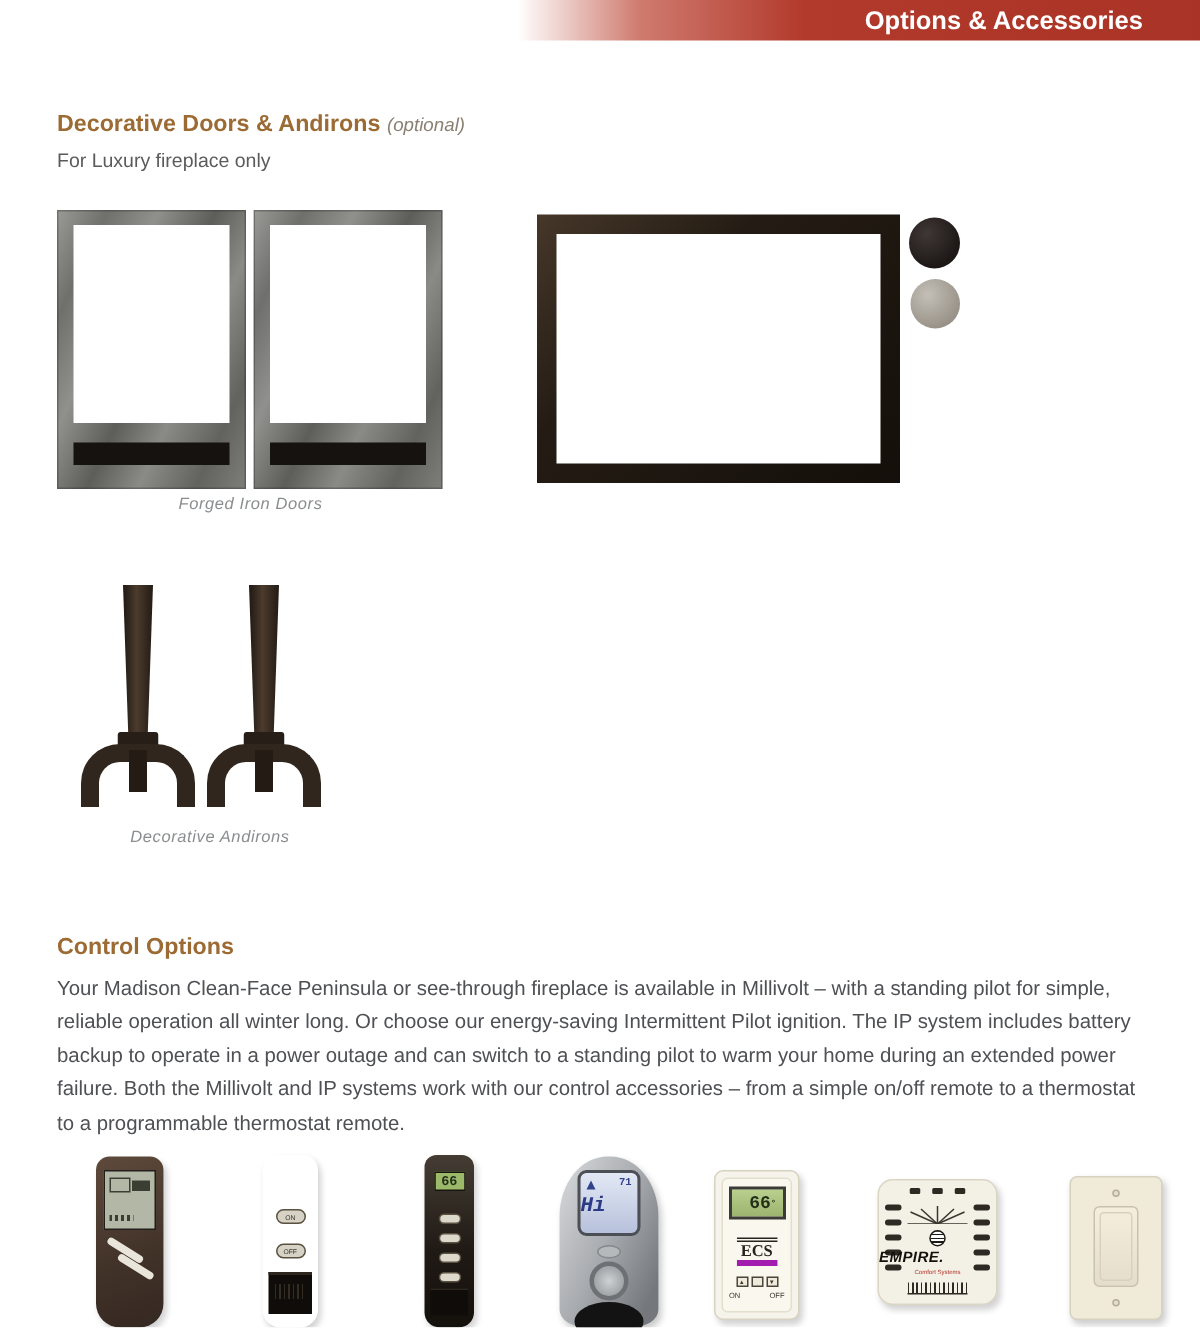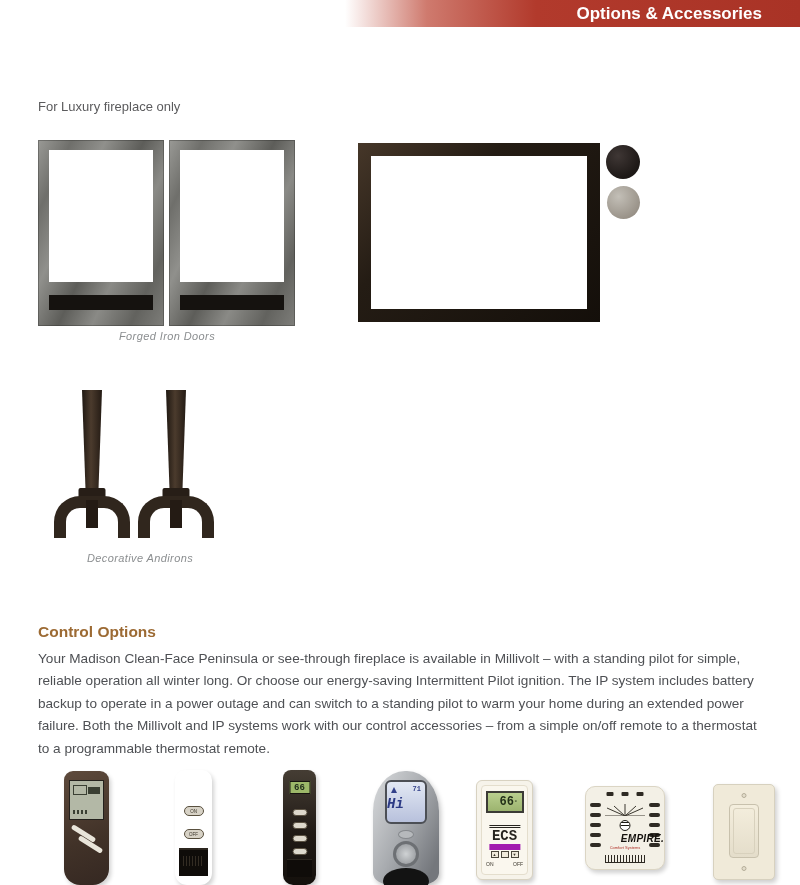--- a/index.html
+++ b/index.html
@@ -110,41 +110,41 @@
 
   
   .d5 { left:461px; top:780px; width:57px; height:100px; border-radius:6px;
     background:#f6f3ea; border:1px solid #d8d2c1; box-shadow:2px 3px 4px rgba(0,0,0,.18); }
   .d5 .face { position:absolute; inset:4px; border:1px solid #e4decd; border-radius:4px; background:#faf7ee; }
   .d5 .lcd { position:absolute; top:10px; left:50%; transform:translateX(-50%); width:38px; height:22px;
     background:linear-gradient(#b9cf8e,#9cb46f); border:2px solid #3c3b36; font-size:12px; line-height:19px;
     text-align:right; padding-right:4px; color:#233019; }
   .d5 .deg { font-size:6px; vertical-align:top; }
   .d5 .logo { position:absolute; top:44px; left:50%; transform:translateX(-50%);
-    font-family:Liberation Mono, monospace; font-size:14px; font-weight:bold; color:#26241f;
-    border-top:3px double #26241f; border-bottom:6px solid #a21caf; padding:0 3px; }
+    font-family:Liberation Serif, serif; font-size:11px; font-weight:bold; color:#26241f;
+    border-top:3px double #26241f; border-bottom:4px solid #a21caf; padding:0 3px; }
   .d5 .keys { position:absolute; top:70px; left:50%; transform:translateX(-50%); display:flex; gap:2px; }
   .d5 .keys i { width:8px; height:7px; border:1px solid #4a463c; font-style:normal; font-size:4px;
     line-height:6px; text-align:center; color:#3a362c; background:#efeadb; }
   .d5 .onoff { position:absolute; top:80px; left:9px; right:9px; display:flex; justify-content:space-between;
     font-size:5px; color:#3a362c; }
 
   
   .d6 { left:570px; top:786px; width:80px; height:84px; border-radius:10px;
     background:#f3f0e6; border:1px solid #dbd5c4; box-shadow:2px 3px 4px rgba(0,0,0,.18); }
   .d6 .vent { position:absolute; top:16px; display:flex; flex-direction:column; gap:6px; }
   .d6 .vent i { width:11px; height:4px; background:#2e2a23; border-radius:2px; }
   .d6 .v-l { left:4px; } .d6 .v-r { right:4px; }
   .d6 .slots { position:absolute; top:5px; left:50%; transform:translateX(-50%); display:flex; gap:8px; }
   .d6 .slots i { width:7px; height:4px; background:#2e2a23; border-radius:1px; }
   .d6 .scale { position:absolute; top:17px; left:50%; transform:translateX(-50%); width:44px; height:12px; }
   .d6 .globe { position:absolute; top:33px; left:50%; transform:translateX(-50%); width:11px; height:11px;
     border:1.5px solid #1c1a15; border-radius:50%;
     background:repeating-linear-gradient(#fff 0 1.5px,#1c1a15 1.5px 2.5px); }
-  .d6 .brand { position:absolute; top:46px; left:0; right:0; text-align:right; font-size:10px; font-weight:bold;
+  .d6 .brand { position:absolute; top:46px; left:0; right:0; text-align:left; font-size:10px; font-weight:bold;
     font-style:italic; color:#14110d; letter-spacing:.3px; }
   .d6 .tag { position:absolute; top:58px; left:0; right:0; text-align:center; font-size:4px; color:#b03028; }
   .d6 .code { position:absolute; bottom:6px; left:50%; transform:translateX(-50%); width:40px; height:8px;
     background:repeating-linear-gradient(90deg,#2e2a23 0 1px,transparent 1px 3px); border-bottom:1px solid #2e2a23; }
 
   
   .d7 { left:698px; top:784px; width:62px; height:96px; border-radius:5px;
     background:#f0ead9; border:1px solid #d7d1bf; box-shadow:2px 3px 5px rgba(0,0,0,.2); }
   .d7 .screw { position:absolute; left:50%; transform:translateX(-50%); width:5px; height:5px; border-radius:50%;
     background:#e3ddcb; border:1px solid #b4ad99; }
@@ -154,20 +154,24 @@
   .d7 .rocker i { position:absolute; inset:3px; border:1px solid #d8d1bd; border-radius:3px; display:block; }
 </style>
 </head>
 <body>
 
 <div class="page">
 
   <div class="header-bar"></div>
   <div class="header-title">Options &amp; Accessories</div>
 
+  <div class="sec-heading" style="top:74px;">
+    <span>Decorative Doors &amp; Andirons</span>
+    <span class="note">(optional)</span>
+  </div>
   <div class="subtitle">For Luxury fireplace only</div>
 
   <div class="doors-img">
     <div class="door" style="left:0;">
       <div class="glass"></div>
       <div class="bottom-strip"></div>
     </div>
     <div class="door" style="left:131px;">
       <div class="glass"></div>
       <div class="bottom-strip"></div>

